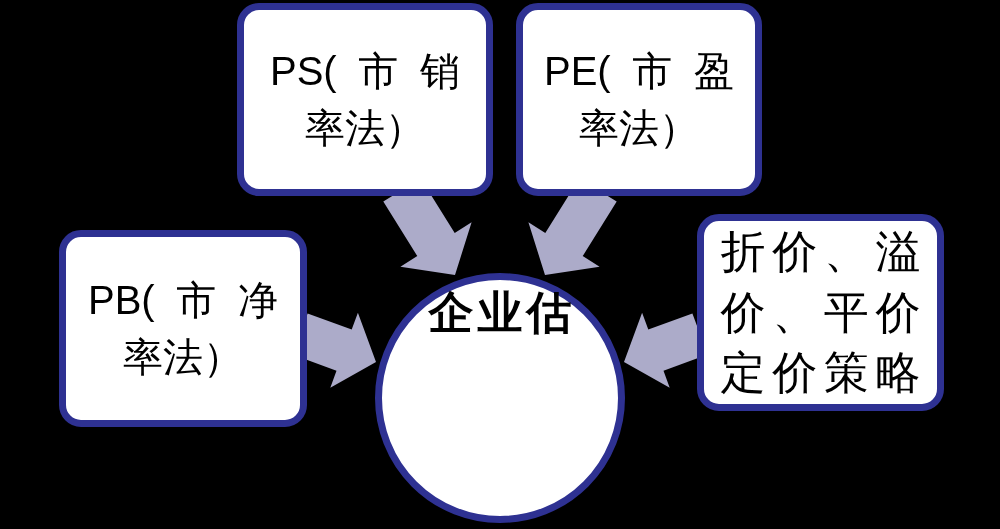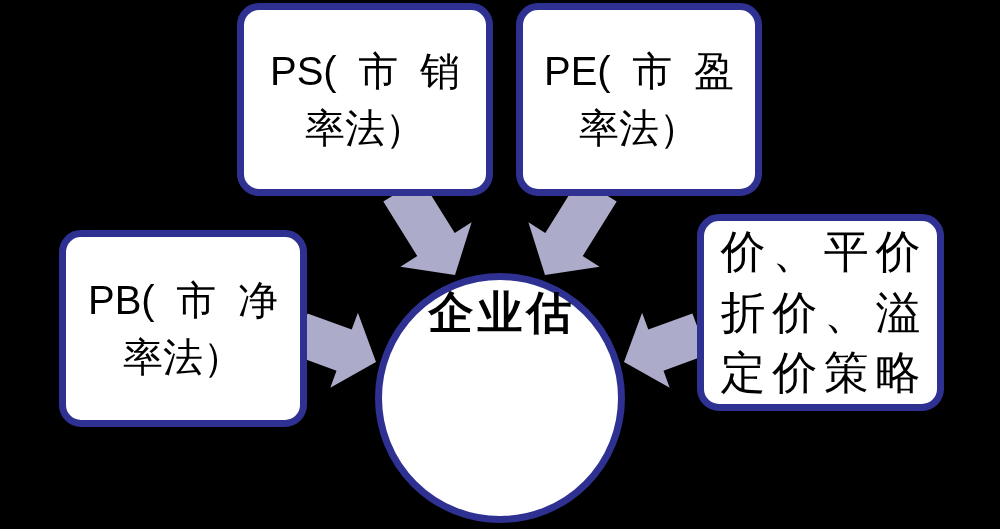--- a/index.html
+++ b/index.html
@@ -101,22 +101,22 @@
 
   <div class="node" id="box-pb">
     <div class="lines">
         <div>PB(市净</div>
         <div>率法）</div>
       </div>
   </div>
 
   <div class="node" id="box-pricing">
     <div class="lines justify-all">
+        <div>折价、溢</div>
         <div>价、平价</div>
-        <div>折价、溢</div>
         <div>定价策略</div>
       </div>
   </div>
 
   <div class="center-circle">
     <div class="lines center-lines">
         <div>企业估</div>
       </div>
   </div>
 

